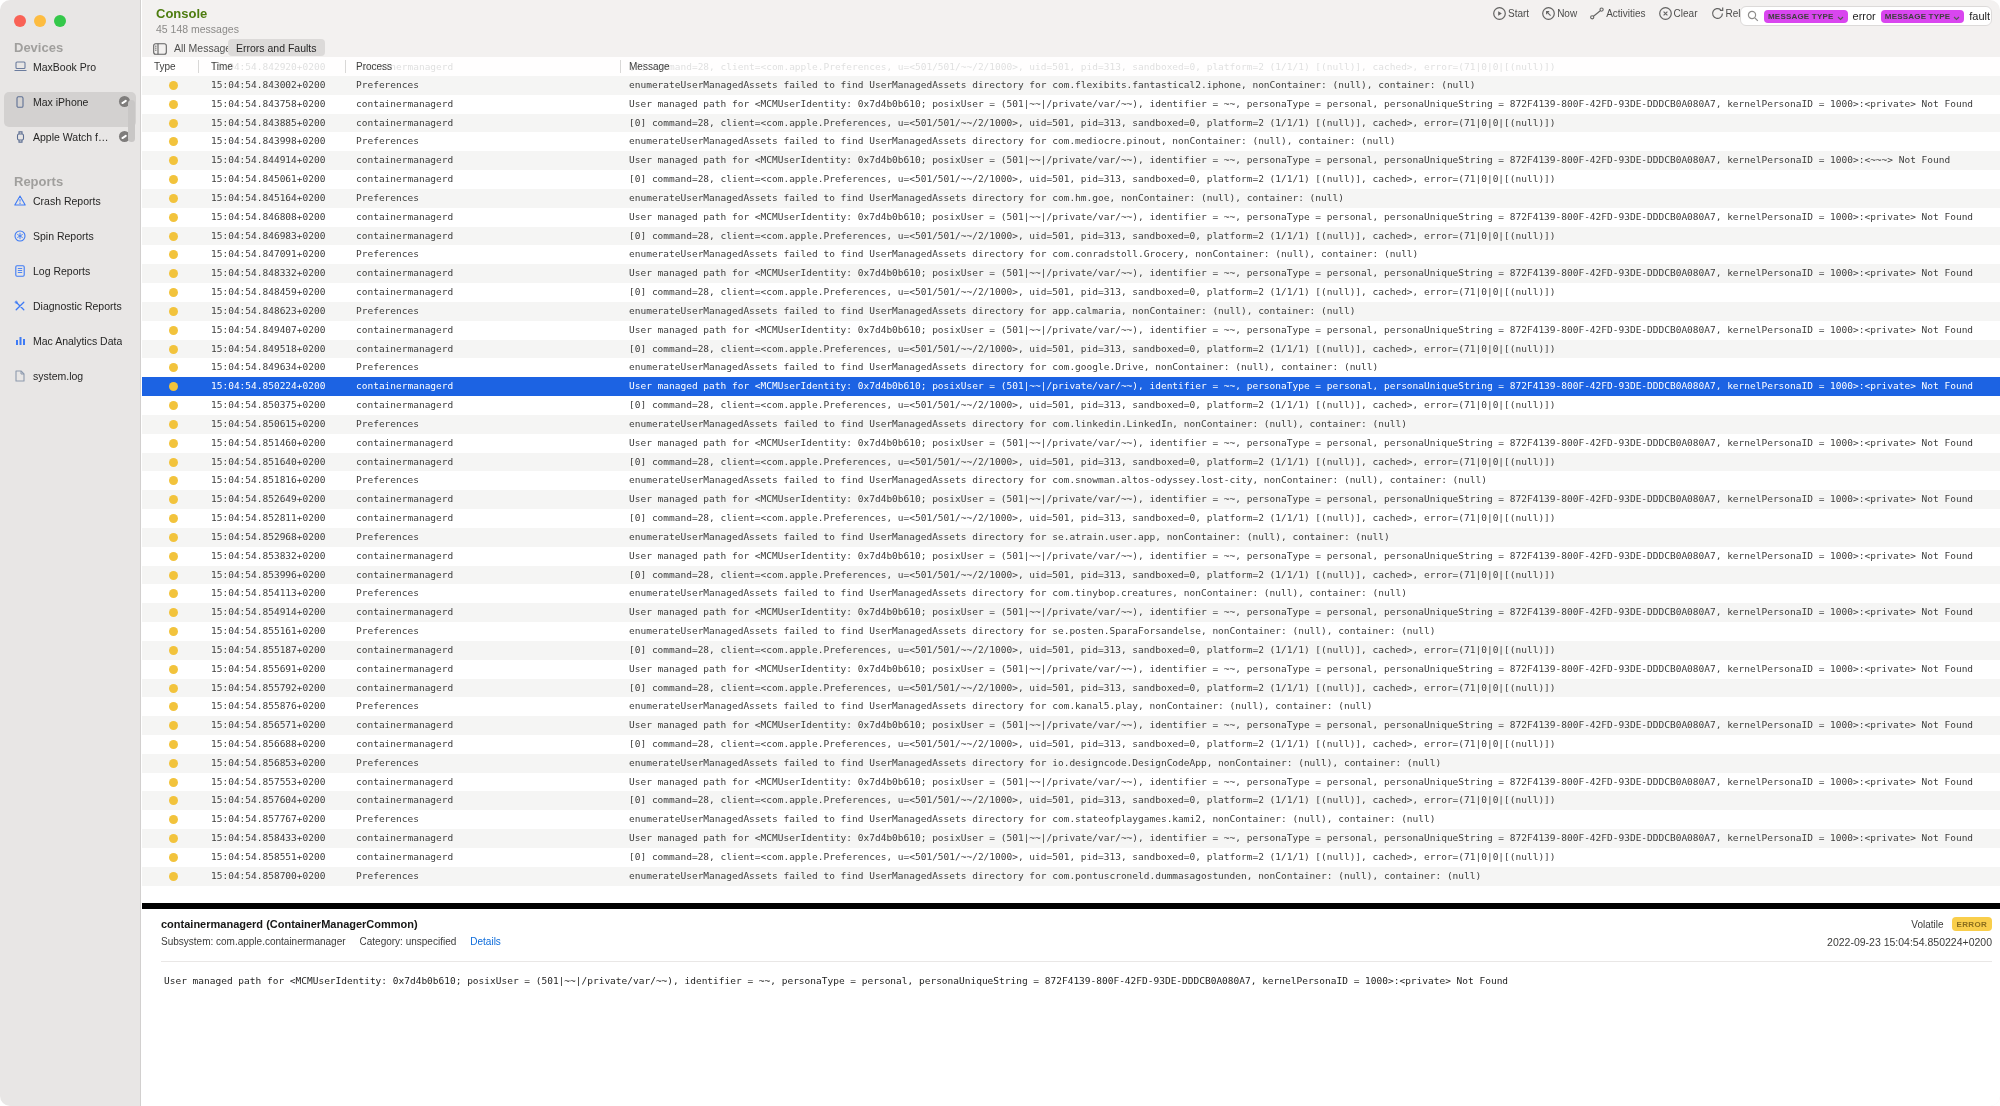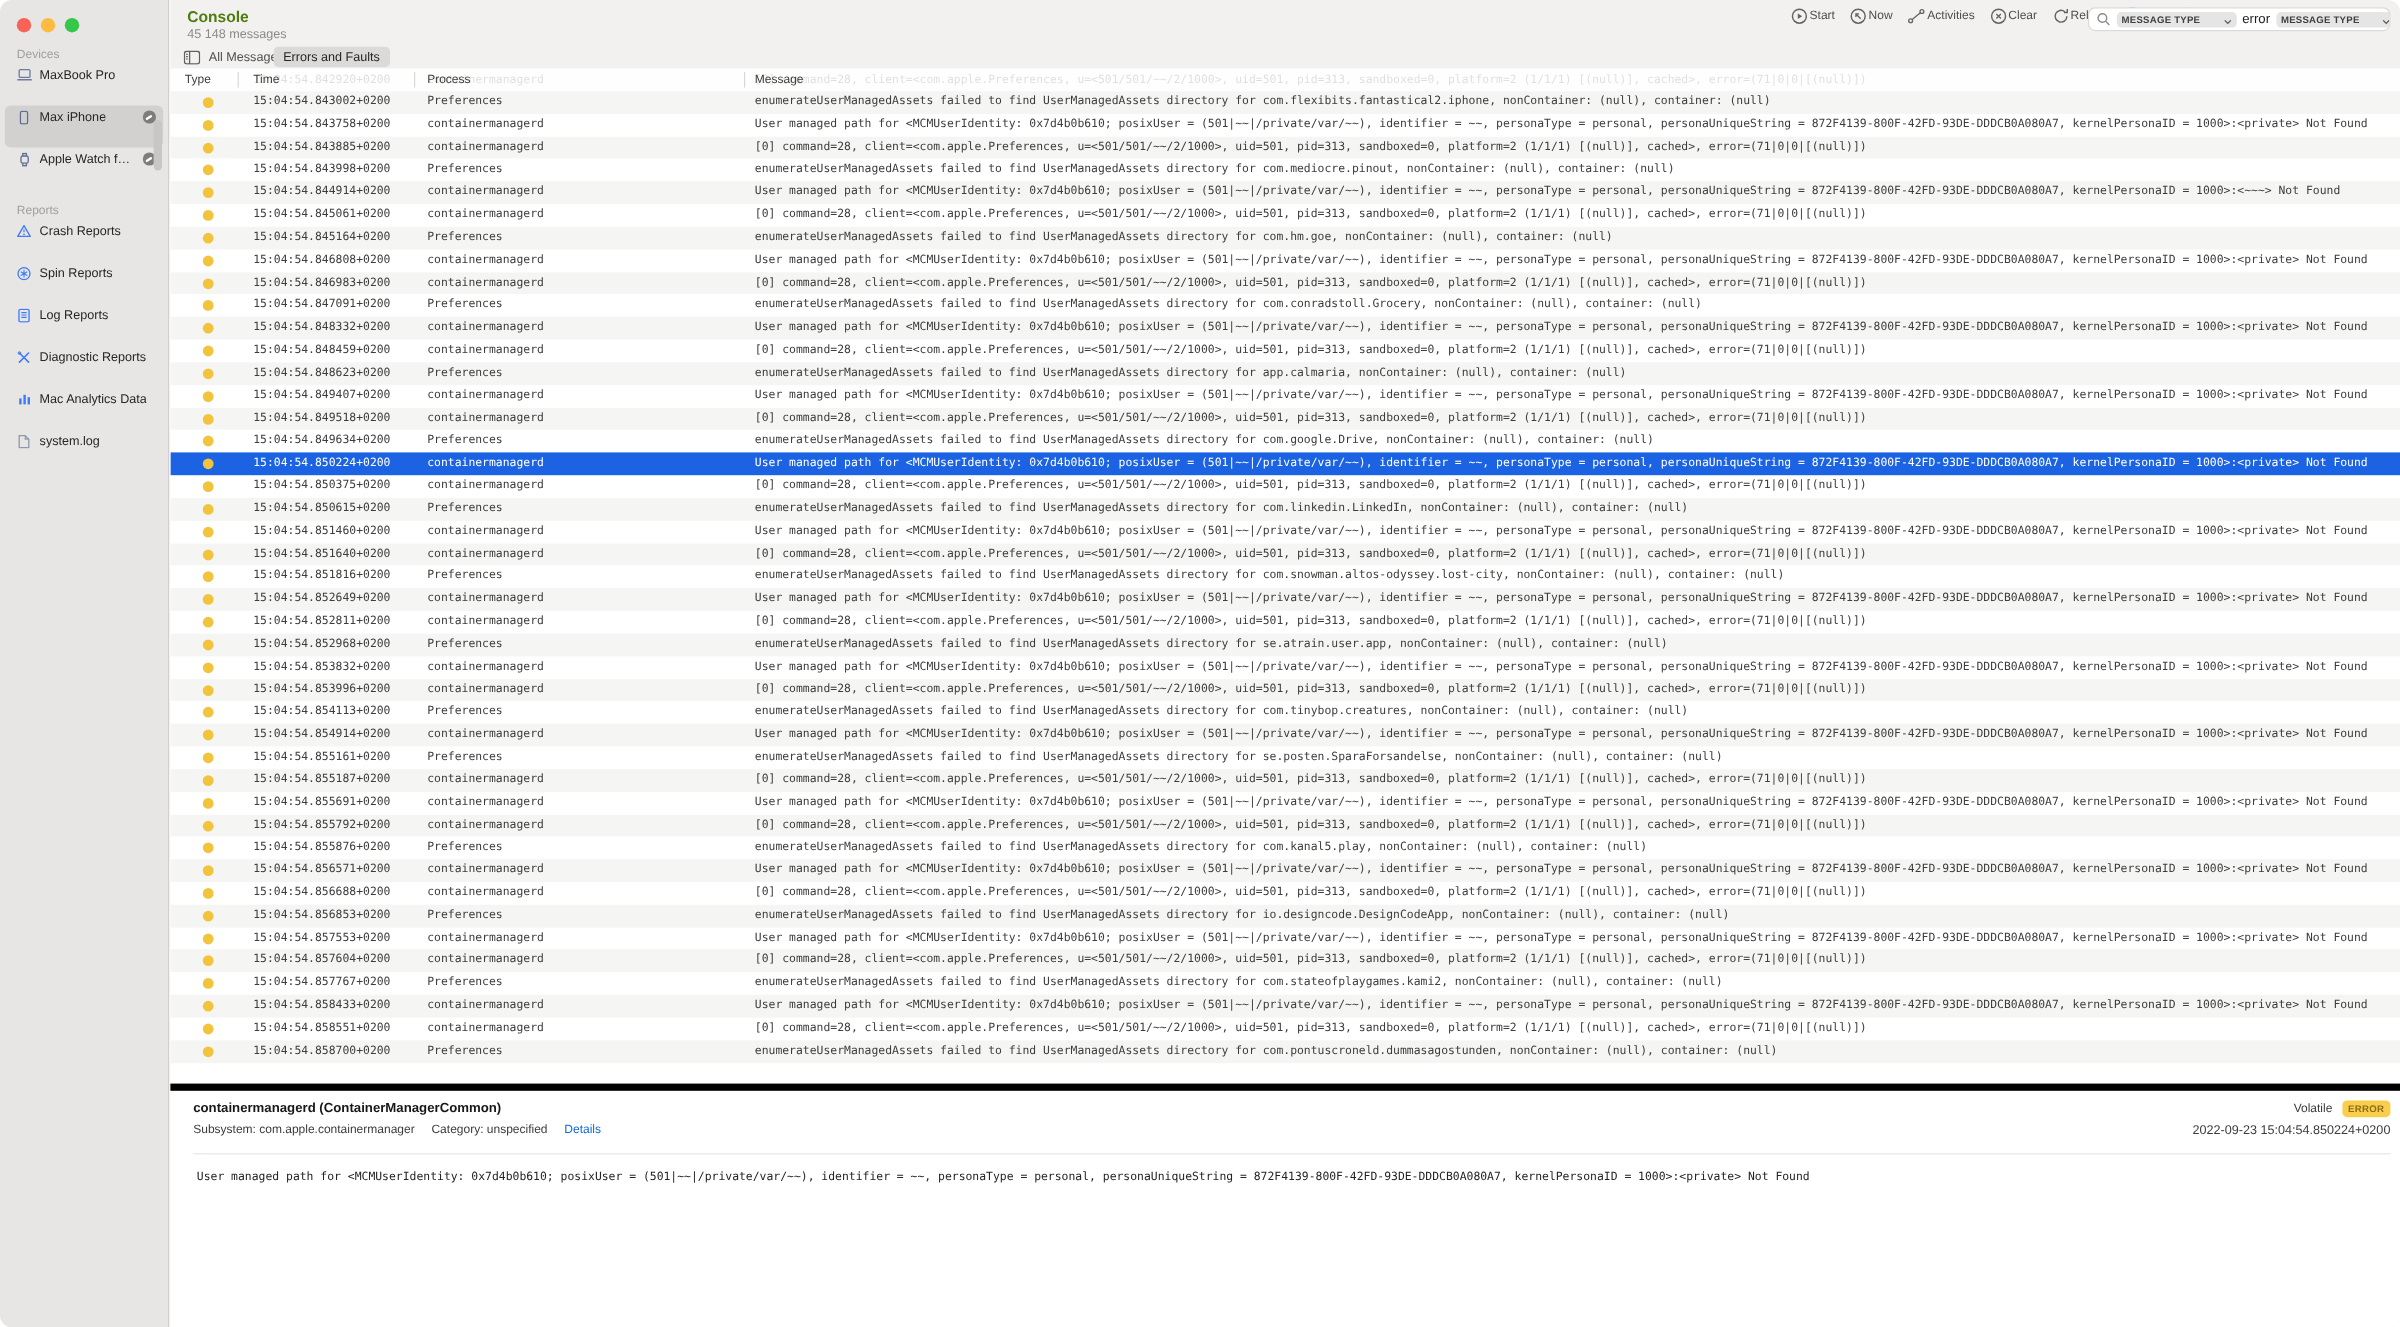--- a/index.html
+++ b/index.html
@@ -6,21 +6,21 @@
     font-family:"Liberation Sans",sans-serif;overflow:hidden;}
   .window{position:absolute;inset:0;border-radius:10px;overflow:hidden;background:#fff;}
 
   
   .sidebar{position:absolute;left:0;top:0;width:141px;height:100%;background:#e8e6e5;
     border-right:1px solid #d2d0cf;box-sizing:border-box;}
   .traffic{position:absolute;top:15px;left:14px;display:flex;gap:8px;}
   .light{width:12px;height:12px;border-radius:50%;}
   .light.red{background:#f96256}.light.yellow{background:#fdbc40}.light.green{background:#34c84a}
   .side-content{position:absolute;top:35px;left:0;right:0;}
-  .side-label{padding:5px 14px 2px;font-size:10px;font-weight:400;color:#a09f9d;}
+  .side-label{padding:5px 14px 2px;font-size:13px;font-weight:700;color:#a09f9d;}
   .side-item{position:relative;height:19px;display:flex;align-items:center;gap:6px;
     padding:0 6px 16px 9px;margin:0 4px;border-radius:5px;font-size:10.5px;color:#262625;white-space:nowrap;}
   .side-item.selected{background:#d3d1d0;}
   .side-item .icn{width:14px;display:flex;justify-content:center;flex:none;}
   .side-item .lbl{overflow:hidden;text-overflow:ellipsis;}
   .badge-circle{margin-left:auto;width:11px;height:11px;border-radius:50%;background:#7f7d7c;
     position:relative;flex:none;}
   .badge-circle::after{content:"";position:absolute;left:2.4px;top:4.6px;width:6px;height:1.6px;
     background:#fff;border-radius:1px;transform:rotate(-33deg);}
   .side-gap{height:7px;}
@@ -32,22 +32,22 @@
   .app-subtitle{position:absolute;left:14px;top:23px;font-size:10.5px;color:#8b8a88;}
 
   .toolbar-actions{position:absolute;top:5px;left:1344px;display:flex;}
   .tool-btn{display:flex;align-items:center;gap:1px;padding:0 6px;
     color:#4d4d4c;font-size:10px;min-width:24px;}
   .tool-btn .ticn{height:16px;display:flex;align-items:center;}
 
   .search-field{position:absolute;top:6px;right:8px;width:252px;height:20px;background:#fff;
     border:1px solid #dcdad9;border-radius:6px;display:flex;align-items:center;gap:5px;
     padding:0 6px;box-sizing:border-box;white-space:nowrap;overflow:hidden;}
-  .token-pill{background:#e5e5e5;border-radius:4px;padding:2px 4px;font-size:8px;font-weight:700;
-    color:#3f3f3e;display:flex;align-items:flex-end;gap:19px;letter-spacing:.2px;flex:none;}
+  .token-pill{background:#d946ef;border-radius:4px;padding:2px 4px;font-size:8px;font-weight:700;
+    color:#3f3f3e;display:flex;align-items:flex-end;gap:3px;letter-spacing:.2px;flex:none;}
   .token-value{font-size:11px;color:#1e1e1e;flex:none;}
 
   .sidebar-toggle{position:absolute;left:11px;top:41px;}
   .tab-all{position:absolute;left:32px;top:41px;font-size:10.5px;color:#50504f;line-height:15px;}
   .tab-errors{position:absolute;left:86px;top:39px;background:#dcdad9;border-radius:4px;
     padding:2.5px 8px;font-size:10.5px;color:#262626;}
 
   
   .table-header{position:absolute;top:57px;left:0;right:0;height:19px;background:#fcfbfb;
     border-bottom:1px solid #e2e1e0;overflow:hidden;}

